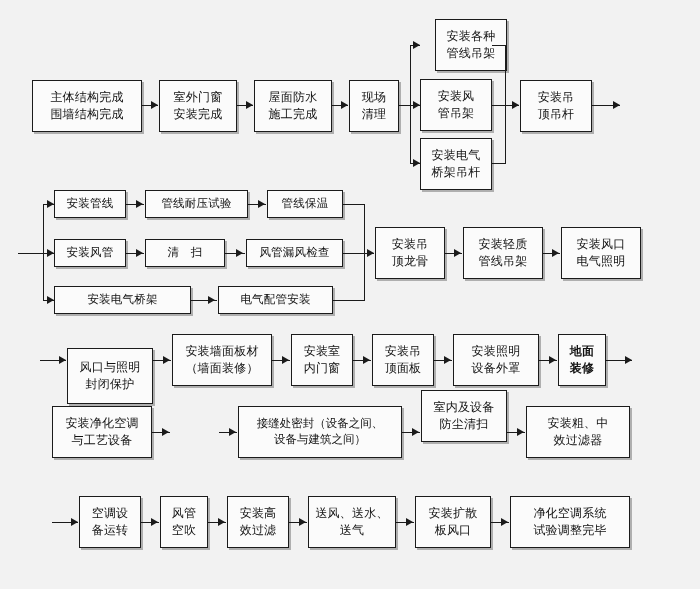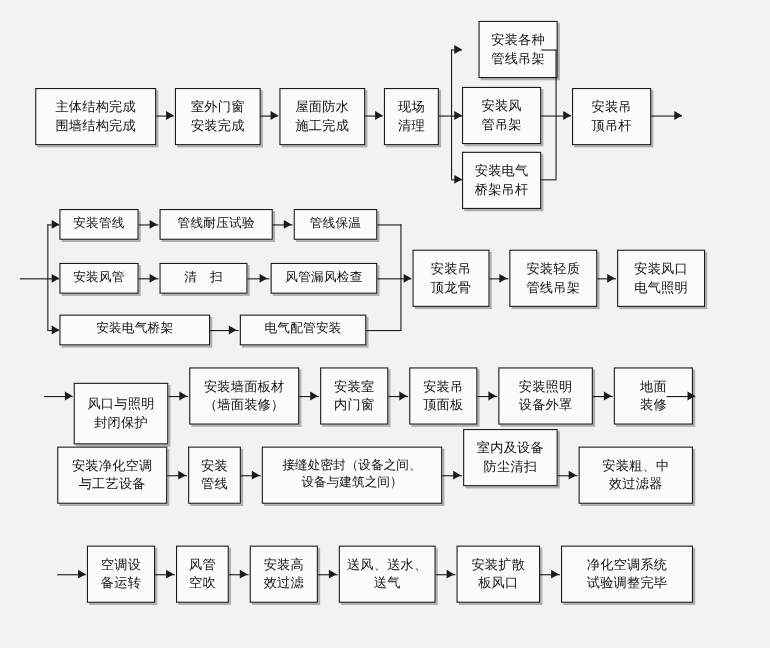--- a/index.html
+++ b/index.html
@@ -215,37 +215,33 @@
     <span>顶面板</span>
   </div>
   <div class="h-line" style="left:434px;top:360px;width:18px;"></div>
   <div class="arrow" style="left:444px;top:356px;"></div>
   <div class="box" style="left:453px;top:334px;width:86px;height:52px;">
     <span>安装照明</span>
     <span>设备外罩</span>
   </div>
   <div class="h-line" style="left:539px;top:360px;width:18px;"></div>
   <div class="arrow" style="left:549px;top:356px;"></div>
-  <div class="box" style="left:558px;top:334px;width:72px;height:52px;">
+  <div class="box" style="left:558px;top:334px;width:48px;height:52px;font-weight:bold;">
     <span>地面</span>
     <span>装修</span>
   </div>
   <div class="h-line" style="left:606px;top:360px;width:26px;"></div>
   <div class="arrow" style="left:625px;top:356px;"></div>
 
   <div class="box" style="left:52px;top:406px;width:100px;height:52px;">
     <span>安装净化空调</span>
     <span>与工艺设备</span>
   </div>
   <div class="h-line" style="left:152px;top:432px;width:18px;"></div>
   <div class="arrow" style="left:162px;top:428px;"></div>
-  <div class="box" style="left:171px;top:406px;width:48px;height:52px;">
-    <span>安装</span>
-    <span>管线</span>
-  </div>
   <div class="h-line" style="left:219px;top:432px;width:18px;"></div>
   <div class="arrow" style="left:229px;top:428px;"></div>
   <div class="box small wide-txt" style="left:238px;top:406px;width:164px;height:52px;">
     <span>接缝处密封（设备之间、</span>
     <span>设备与建筑之间）</span>
   </div>
   <div class="h-line" style="left:402px;top:432px;width:18px;"></div>
   <div class="arrow" style="left:412px;top:428px;"></div>
   <div class="box" style="left:421px;top:390px;width:86px;height:52px;">
     <span>室内及设备</span>

